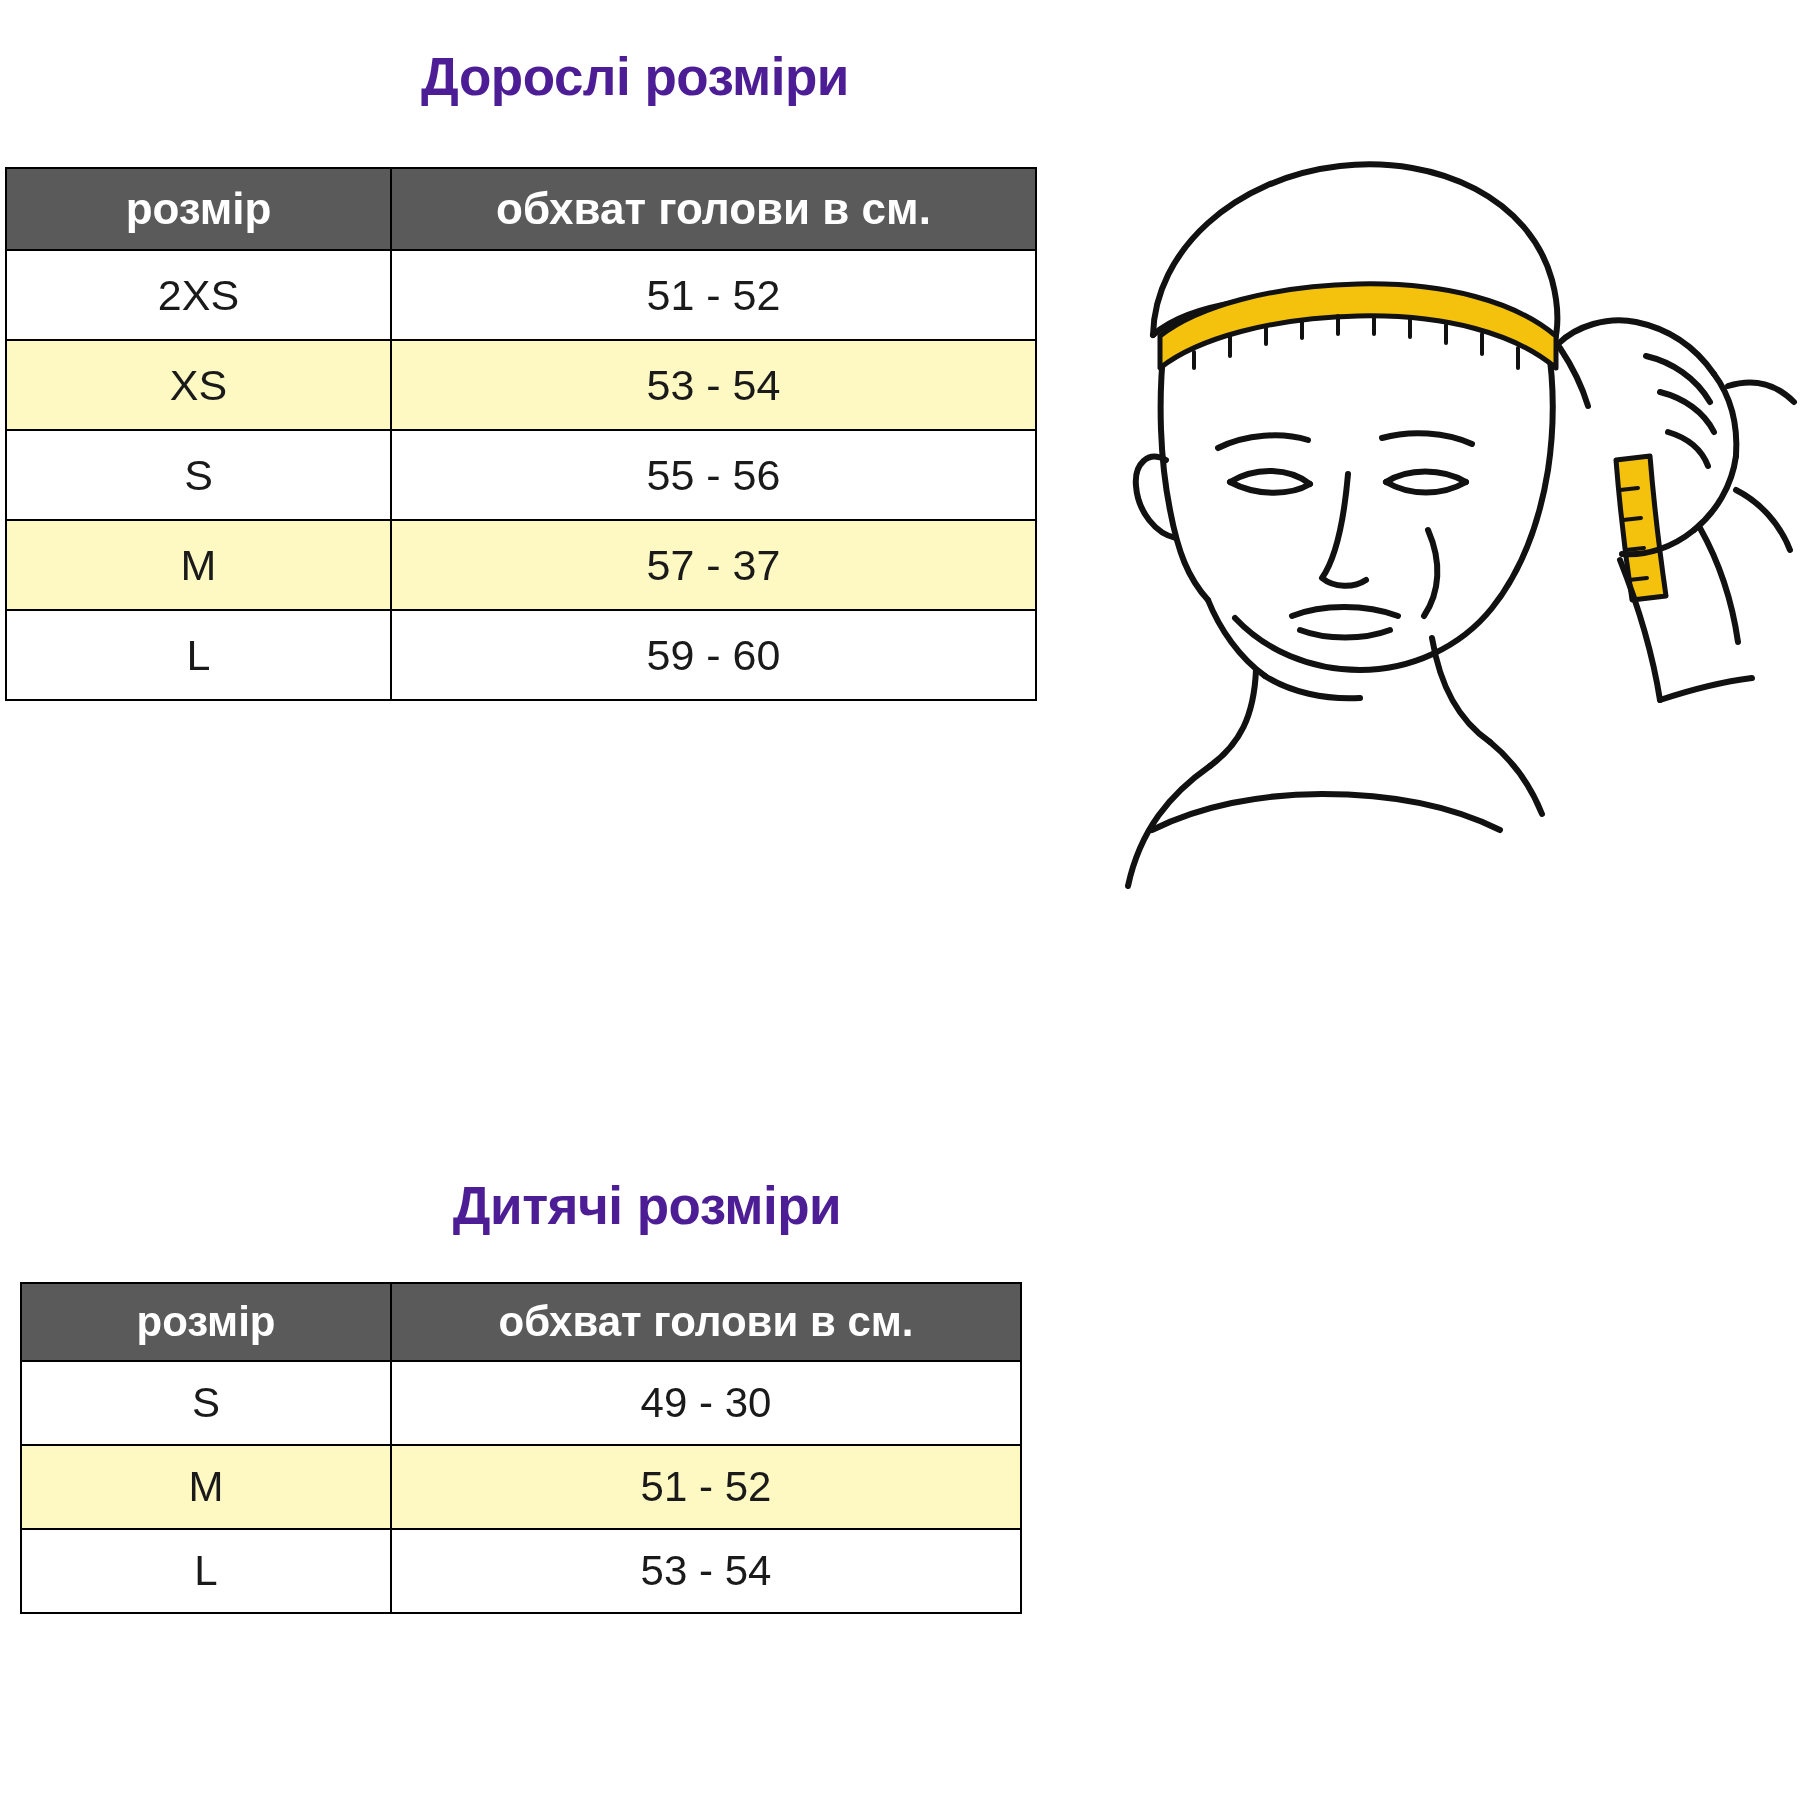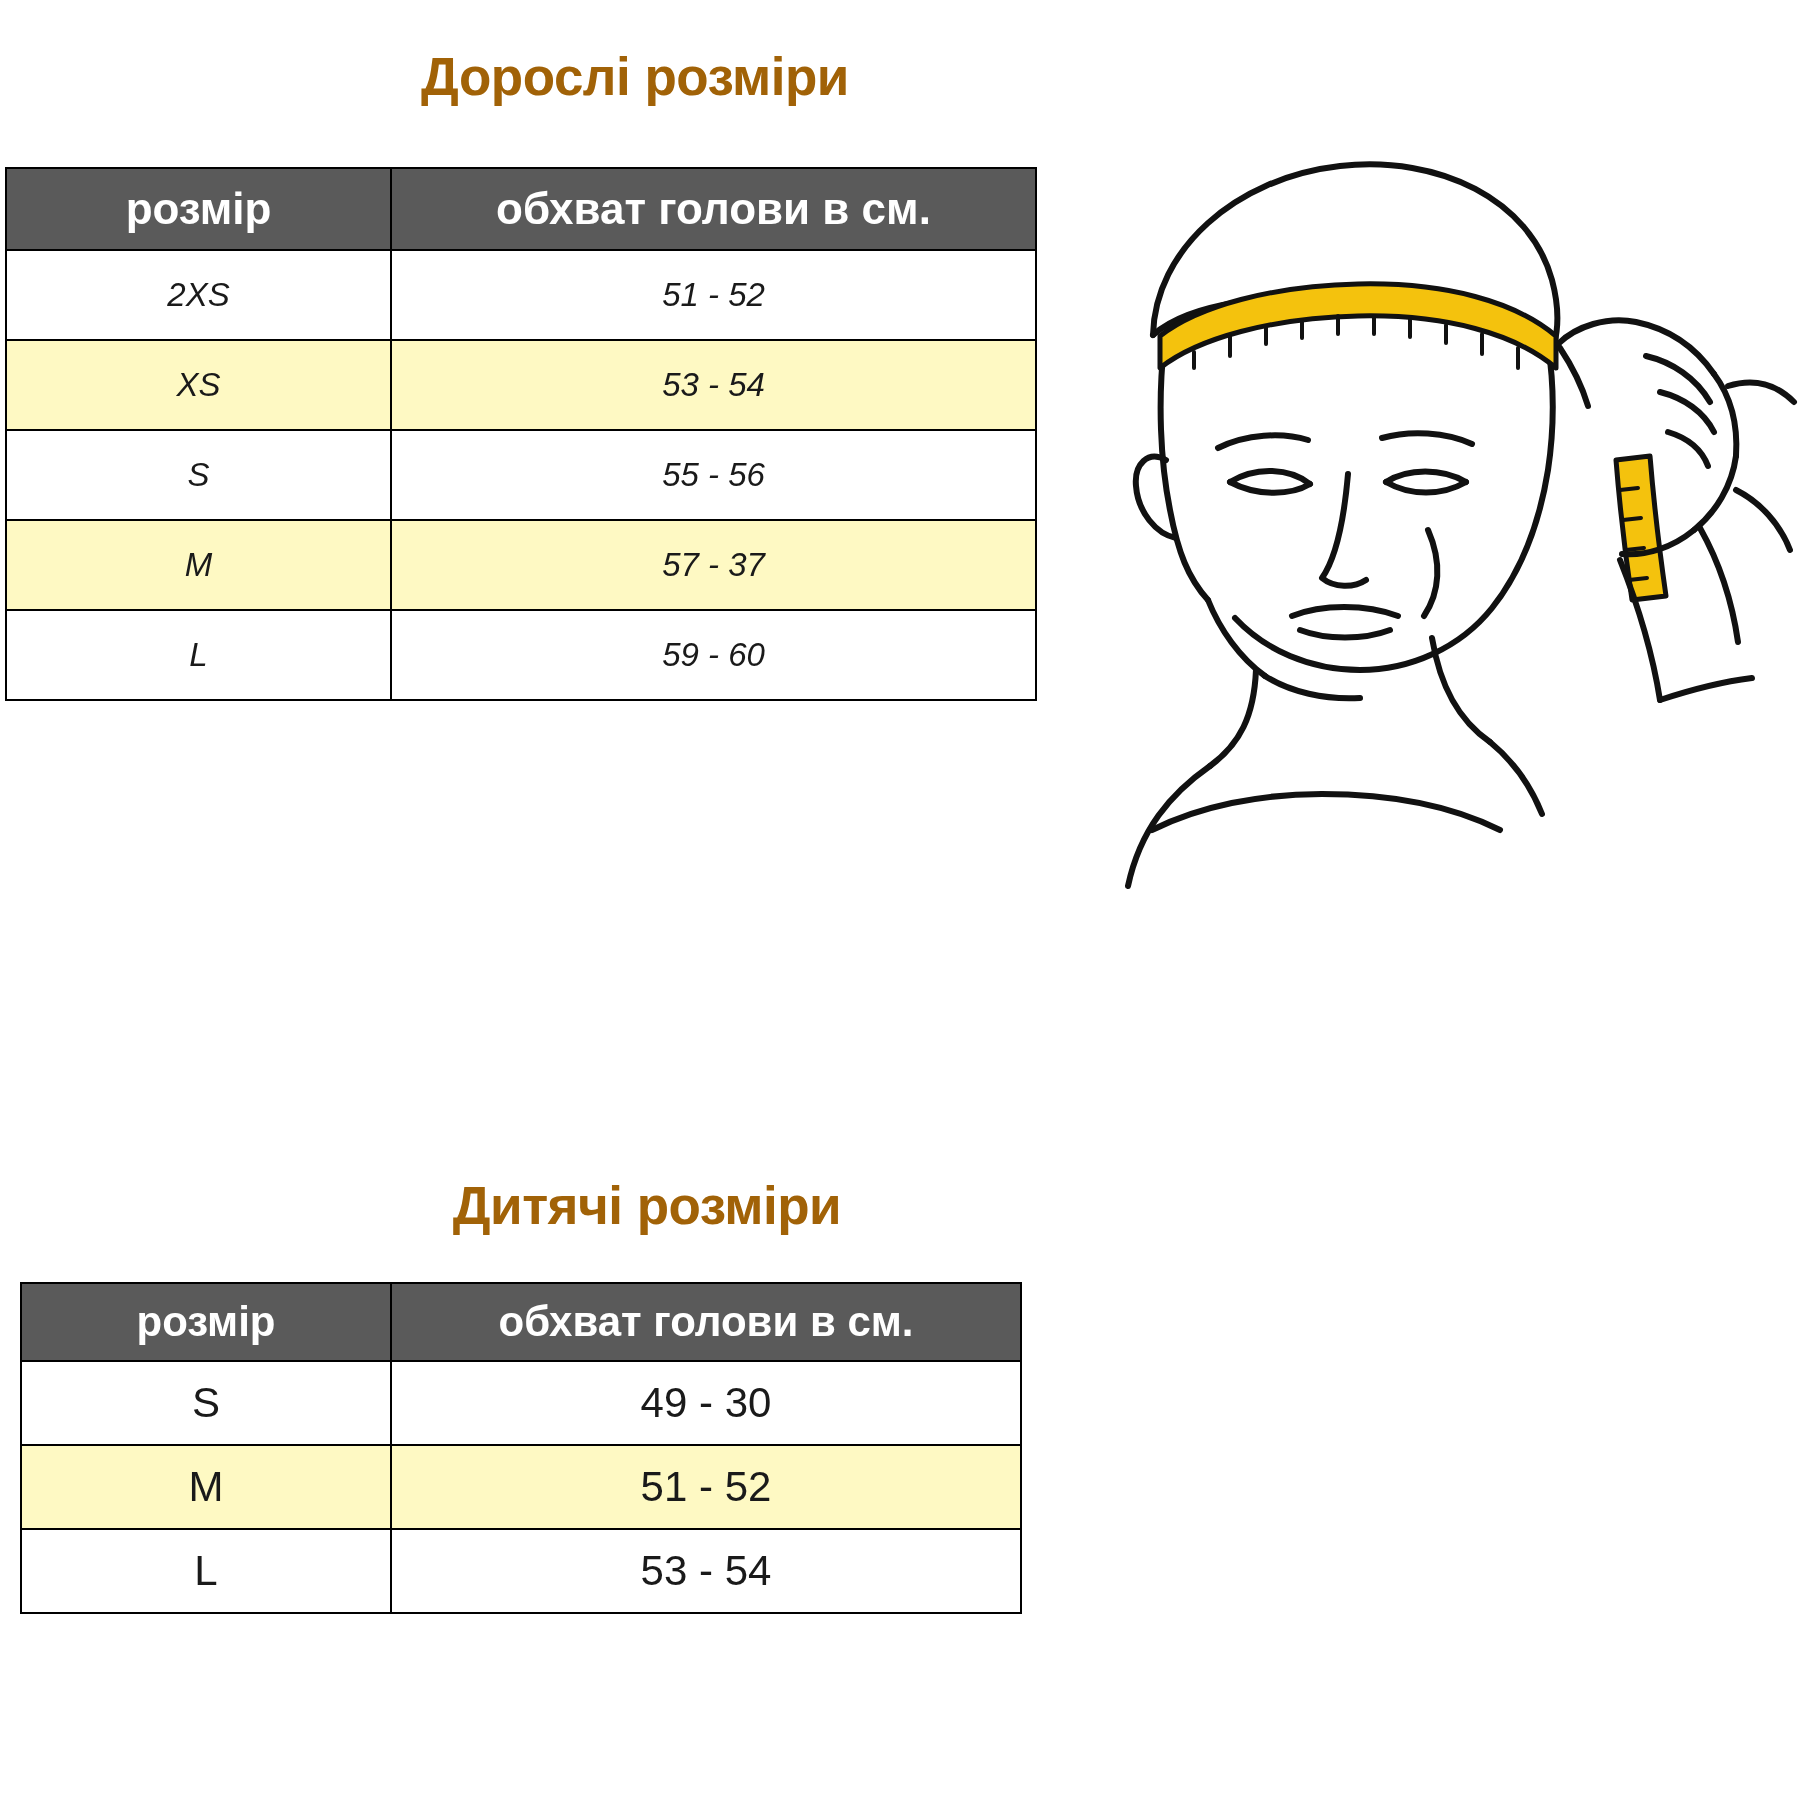--- a/index.html
+++ b/index.html
@@ -20,21 +20,21 @@
     position: relative;
     width: 1800px;
     height: 1800px;
   }
 
   
   .section-title {
     text-align: center;
     font-size: 53px;
     font-weight: bold;
-    color: #a16207;
+    color: #4c1d95;
     letter-spacing: -0.5px;
   }
   #adult-title {
     position: absolute;
     left: 0;
     top: 46px;
     width: 1270px;
   }
   #kids-title {
     position: absolute;
@@ -75,22 +75,21 @@
     left: 5px;
     top: 167px;
     width: 1030px;
   }
   #adult-table th {
     height: 78px;
     font-size: 44px;
   }
   #adult-table td {
     height: 86px;
-    font-size: 33px;
-    font-style: italic;
+    font-size: 43px;
   }
   #adult-table col.c1 { width: 385px; }
   #adult-table col.c2 { width: 645px; }
 
   
   #kids-table {
     position: absolute;
     left: 20px;
     top: 1282px;
     width: 1000px;

